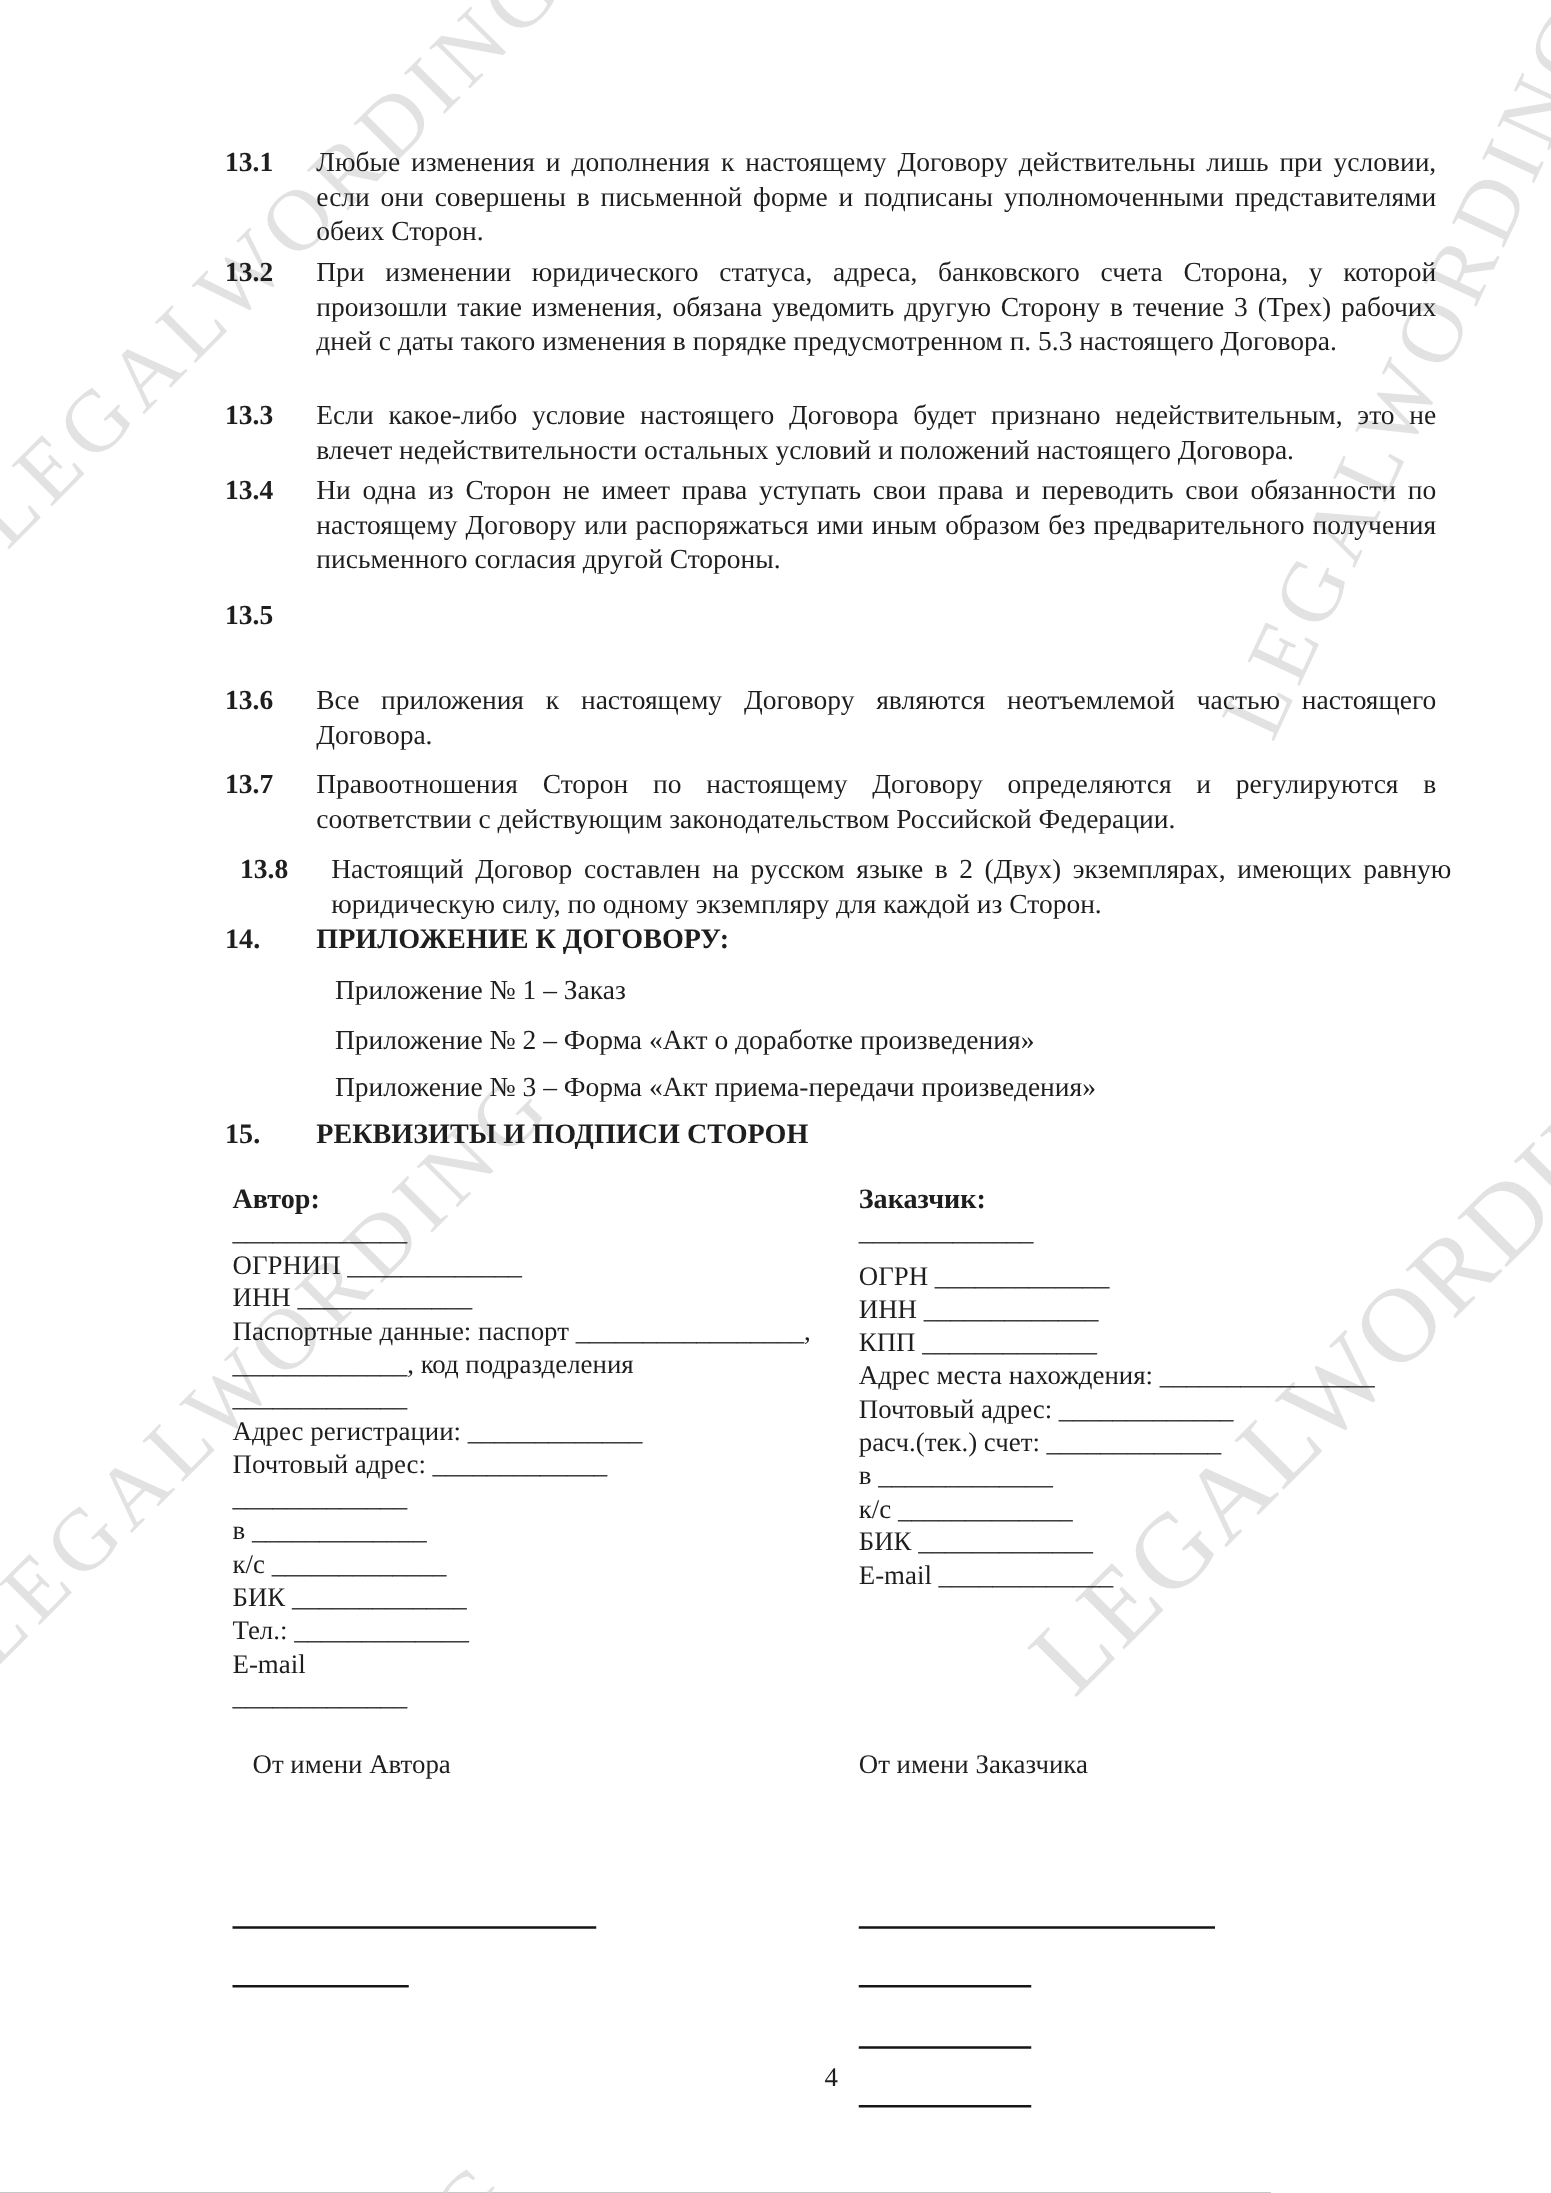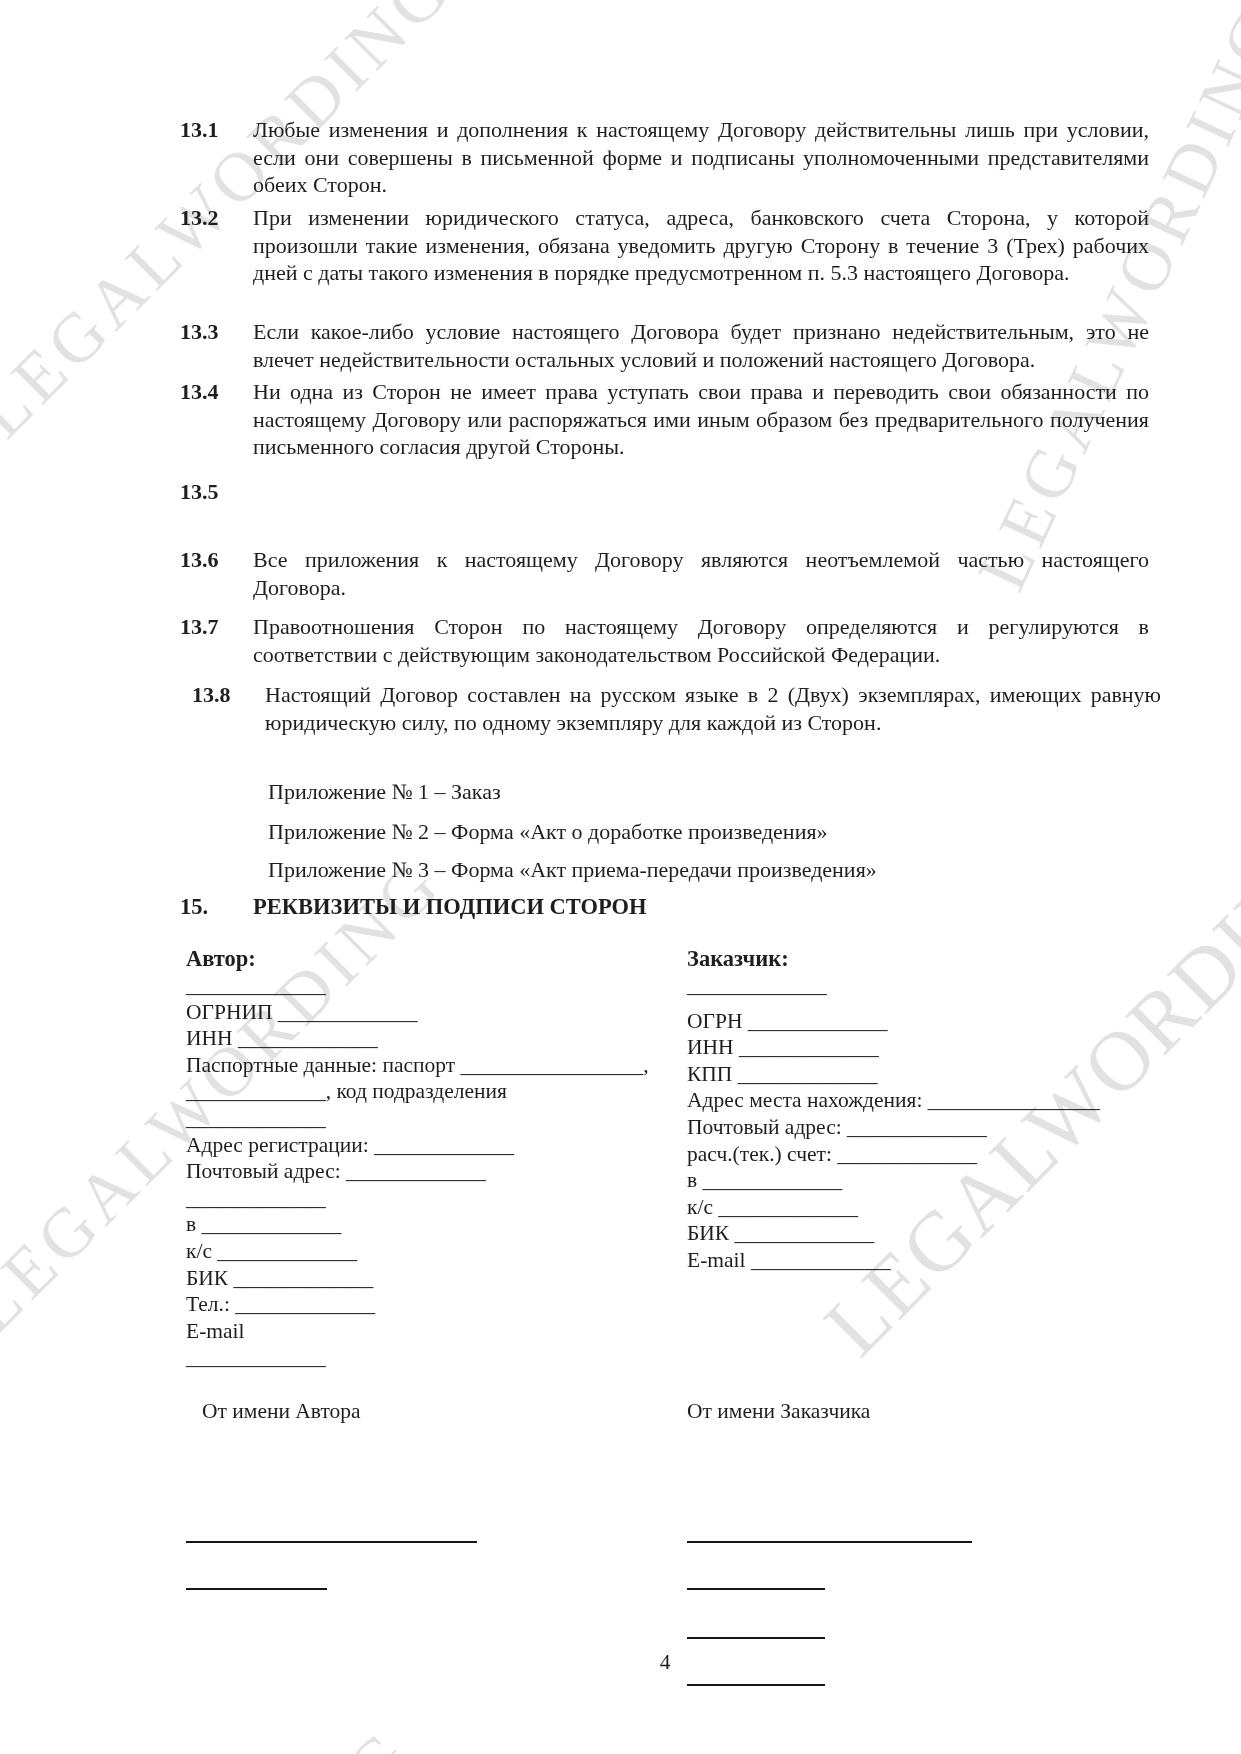--- a/index.html
+++ b/index.html
@@ -126,20 +126,24 @@
         <div class="clause" style="top: 613px;">
         <span class="clause-num">13.7</span>
         <span class="clause-text">Правоотношения Сторон по настоящему Договору определяются и регулируются в соответствии с действующим законодательством Российской Федерации.</span>
       </div>
         <div class="clause" style="top: 681px; margin-left: 12px;">
         <span class="clause-num">13.8</span>
         <span class="clause-text">Настоящий Договор составлен на русском языке в 2 (Двух) экземплярах, имеющих равную юридическую силу, по одному экземпляру для каждой из Сторон.</span>
       </div>
       </div>
 
+    <div class="heading" style="top:737px;">
+      <span class="clause-num">14.</span>
+      <span>ПРИЛОЖЕНИЕ К ДОГОВОРУ:</span>
+    </div>
 
     <div>
 
     <div class="attachment" style="top: 778px;">Приложение № 1 – Заказ</div>
         <div class="attachment" style="top: 818px;">Приложение № 2 – Форма «Акт о доработке произведения»</div>
         <div class="attachment" style="top: 856px;">Приложение № 3 – Форма «Акт приема-передачи произведения»</div>
       </div>
 
     <div class="heading" style="top:893px;">
       <span class="clause-num">15.</span>

